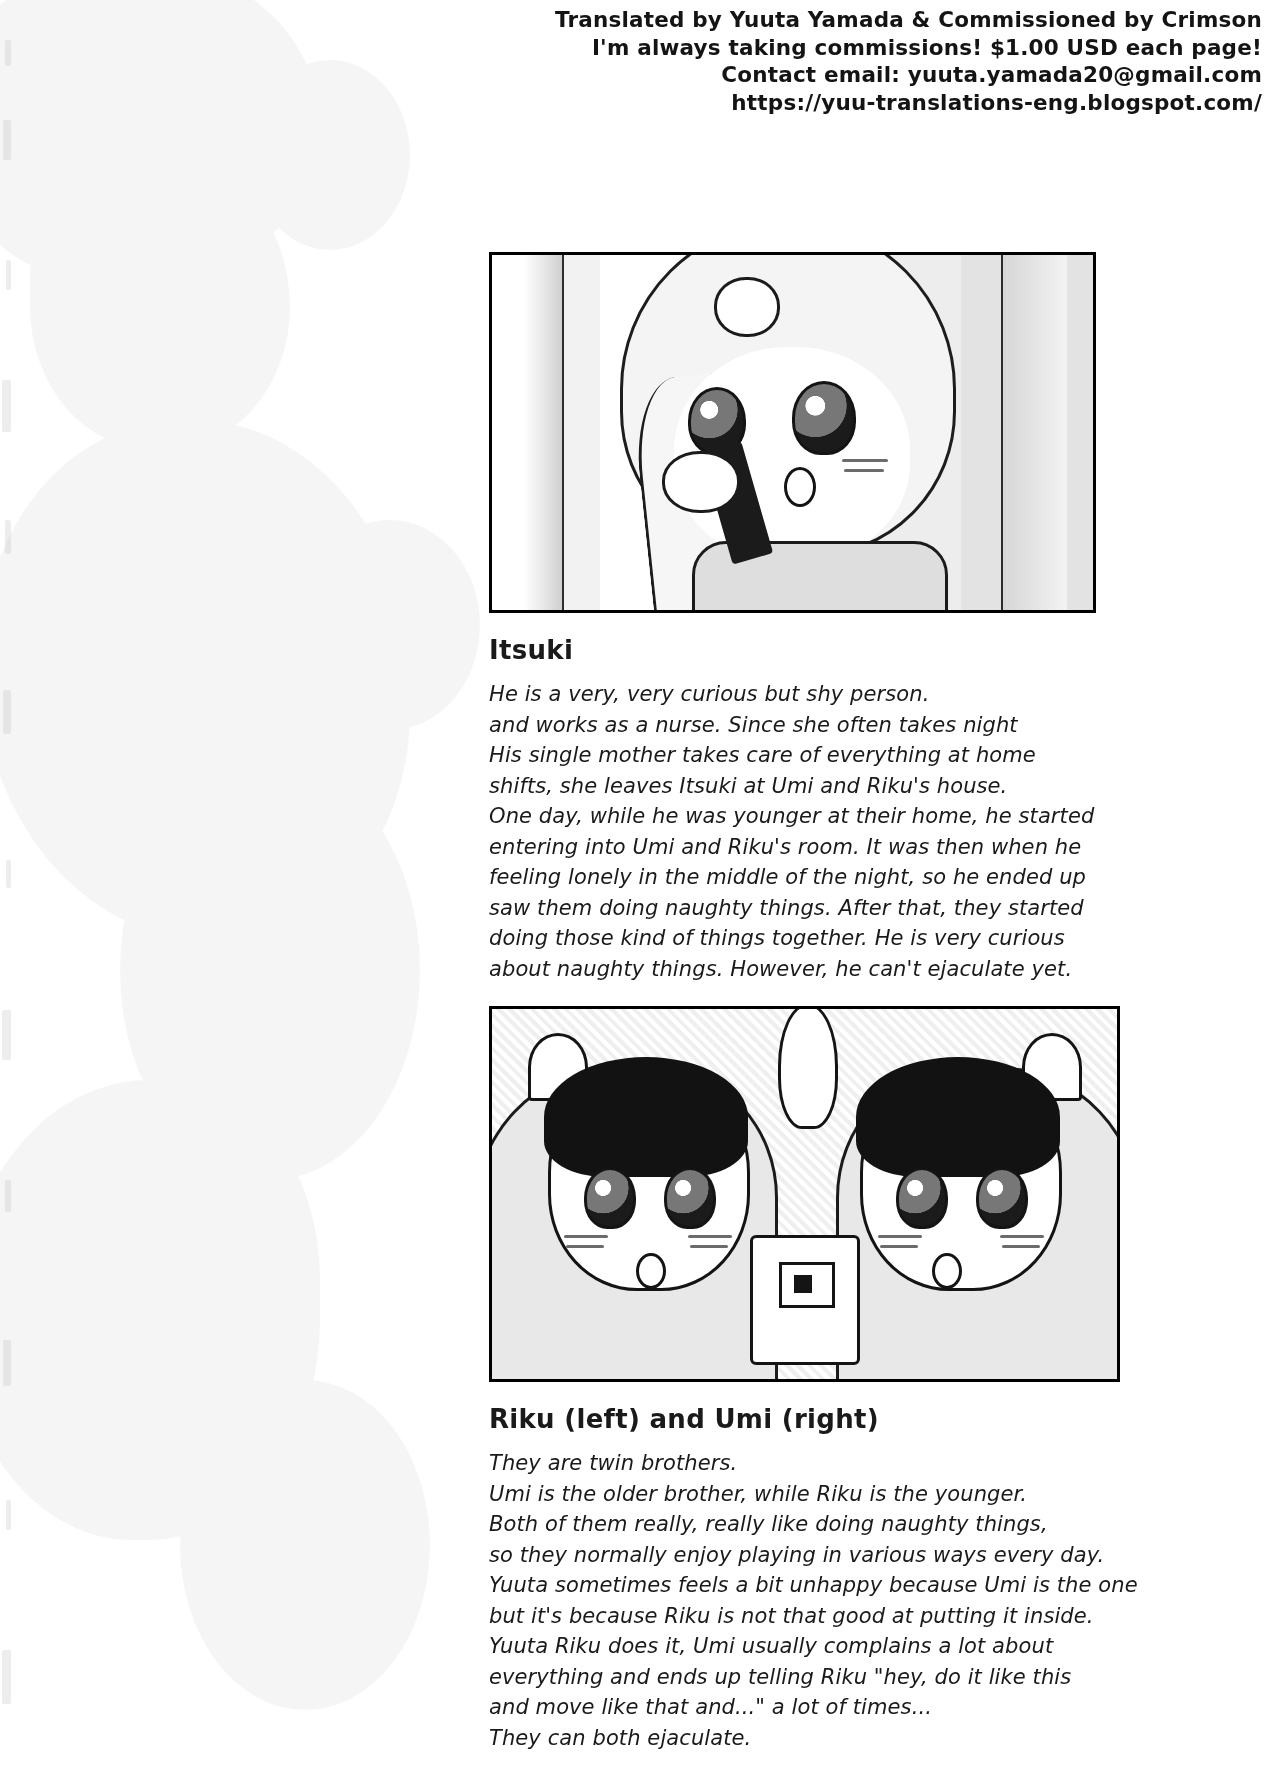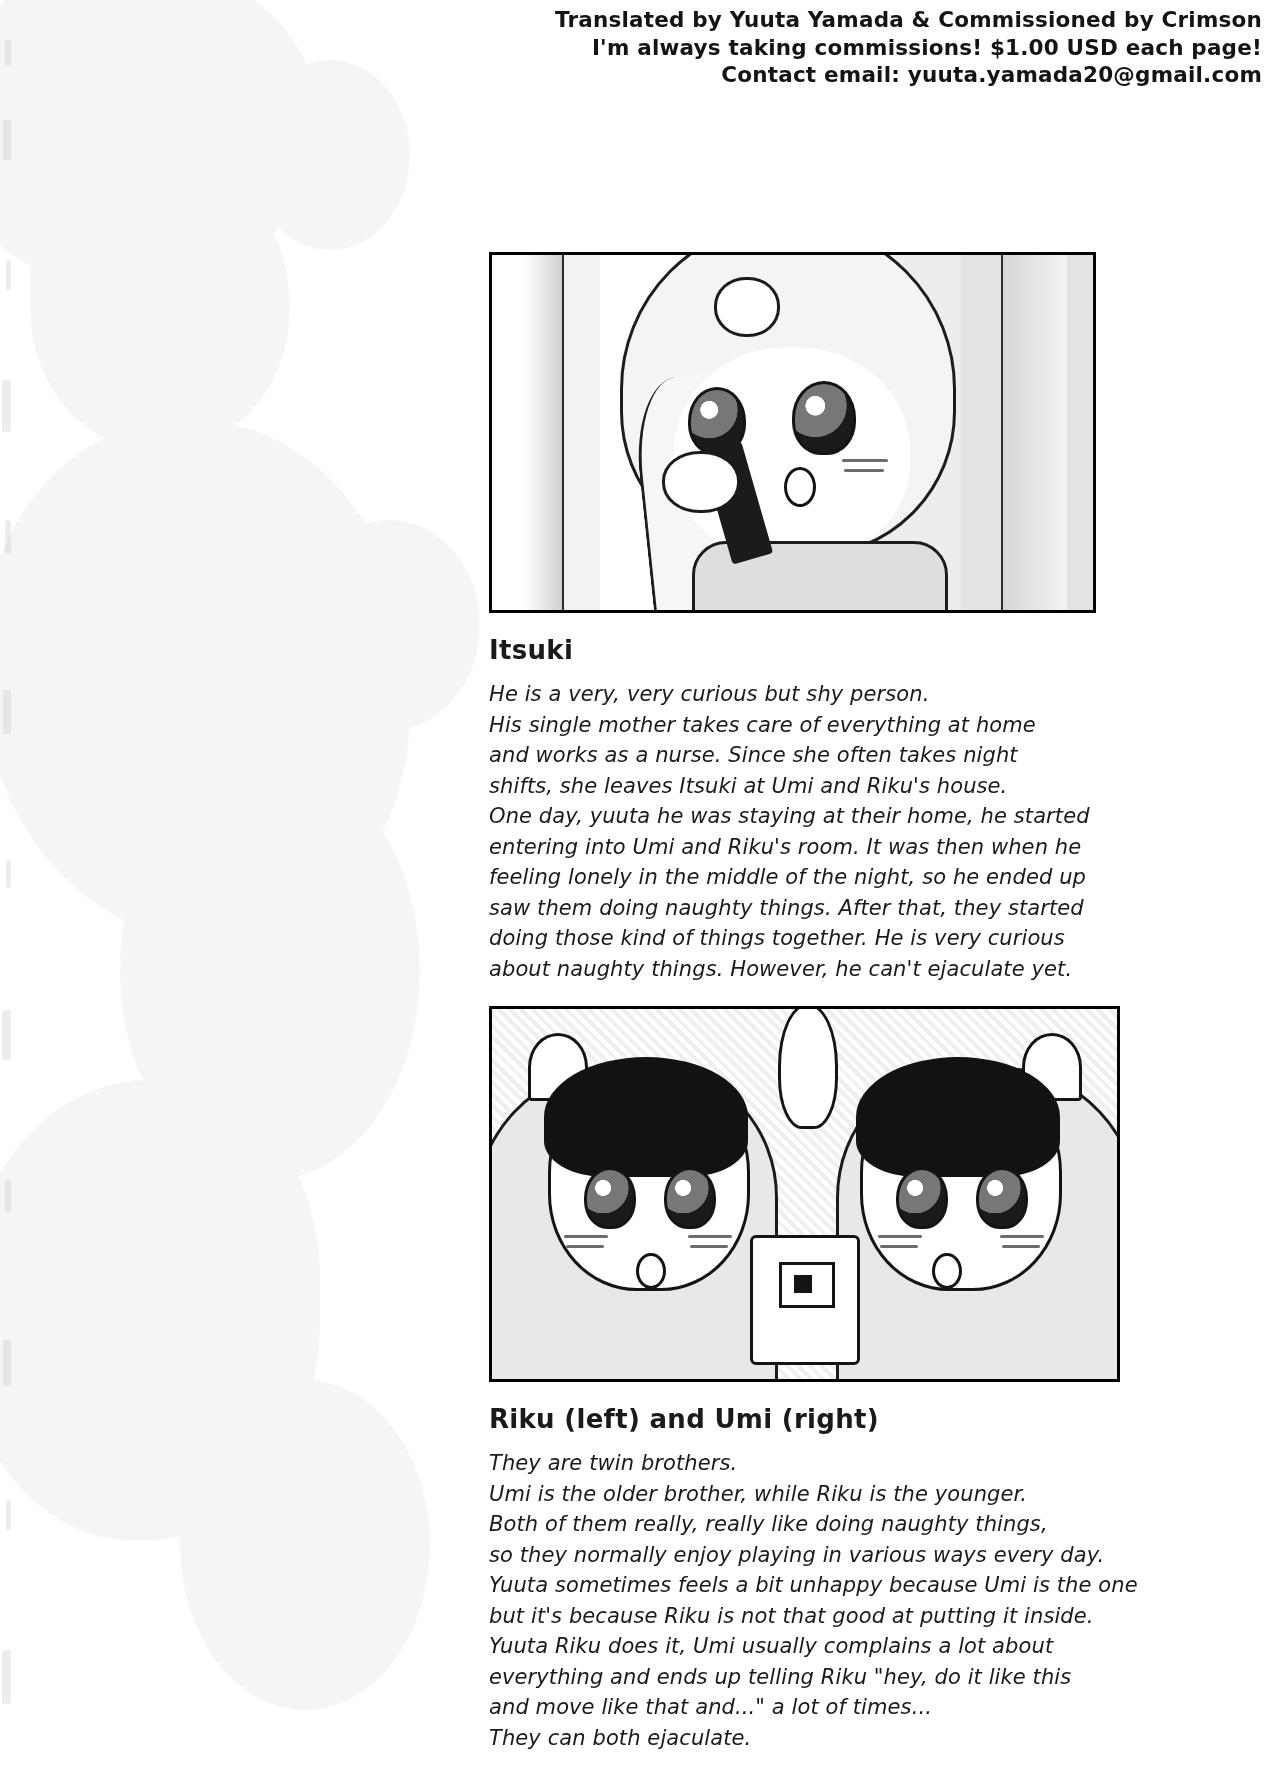--- a/index.html
+++ b/index.html
@@ -254,20 +254,21 @@
   <i style="left:5px;  top:1180px; width:6px;  height:32px;"></i>
   <i style="left:3px;  top:1340px; width:8px;  height:46px;"></i>
   <i style="left:6px;  top:1500px; width:5px;  height:30px;"></i>
   <i style="left:2px;  top:1650px; width:9px;  height:54px;"></i>
 </div>
 
 <div class="credits">
   <div>Translated by Yuuta Yamada &amp; Commissioned by Crimson</div>
   <div>I'm always taking commissions! $1.00 USD each page!</div>
   <div>Contact email: yuuta.yamada20@gmail.com</div>
+  <div>https://yuu-translations-eng.blogspot.com/</div>
 </div>
 
 <div class="content">
 
   <div class="panel panel-1">
     <div class="p1-bg"></div>
     <div class="p1-curtain"></div>
     <div class="p1-curtain2"></div>
     <div class="p1-hair"></div>
     <div class="p1-hair2"></div>
@@ -281,24 +282,24 @@
     <div class="blush" style="left:352px; top:214px; width:40px;"></div>
     <div class="p1-mouth"></div>
     <div class="p1-phone"></div>
     <div class="p1-hand p1-hand-a"></div>
     <div class="p1-hand p1-hand-b"></div>
   </div>
 
   <div class="char-name">Itsuki</div>
   <div class="char-desc">
     <div>He is a very, very curious but shy person.</div>
+    <div>and works as a nurse. Since she often takes night</div>
     <div>His single mother takes care of everything at home</div>
-    <div>and works as a nurse. Since she often takes night</div>
     <div>shifts, she leaves Itsuki at Umi and Riku's house.</div>
-    <div>One day, yuuta he was staying at their home, he started</div>
+    <div>One day, while he was younger at their home, he started</div>
     <div>entering into Umi and Riku's room. It was then when he</div>
     <div>feeling lonely in the middle of the night, so he ended up</div>
     <div>saw them doing naughty things. After that, they started</div>
     <div>doing those kind of things together. He is very curious</div>
     <div>about naughty things. However, he can't ejaculate yet.</div>
   </div>
 
   <div class="panel panel-2">
     <div class="p2-bg"></div>
 

